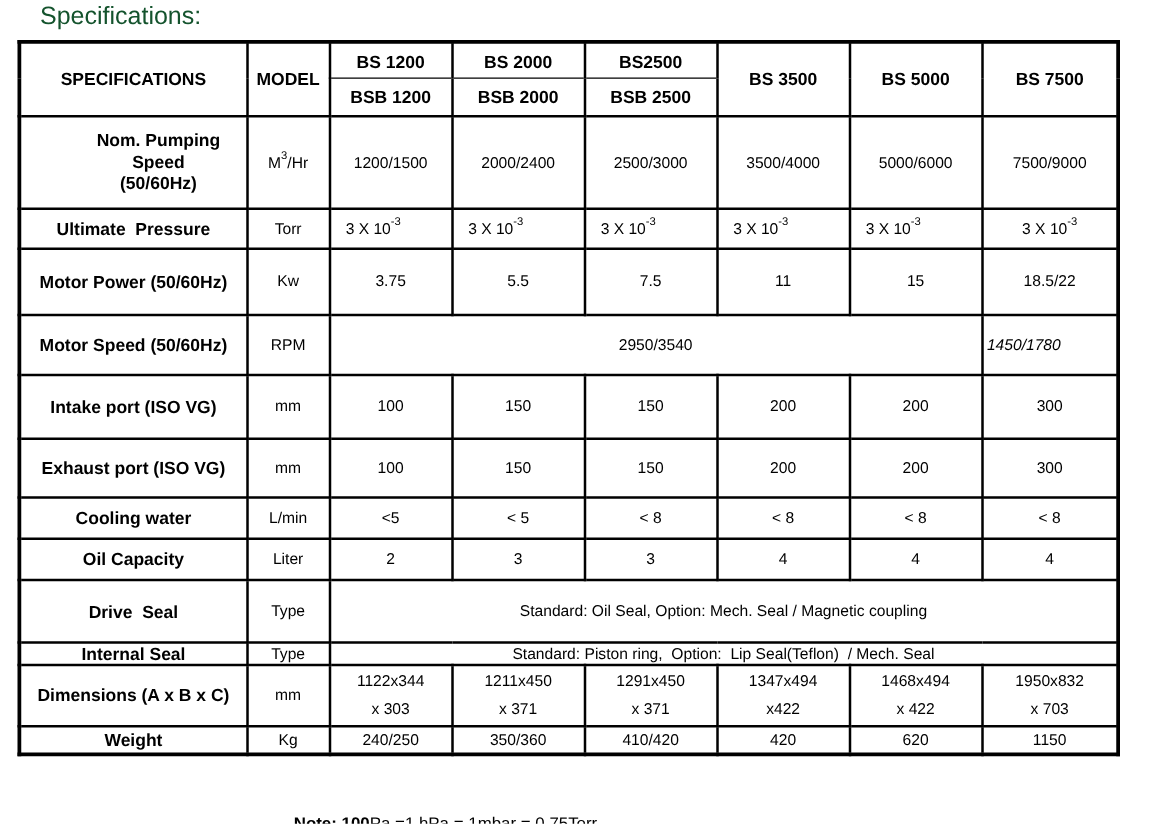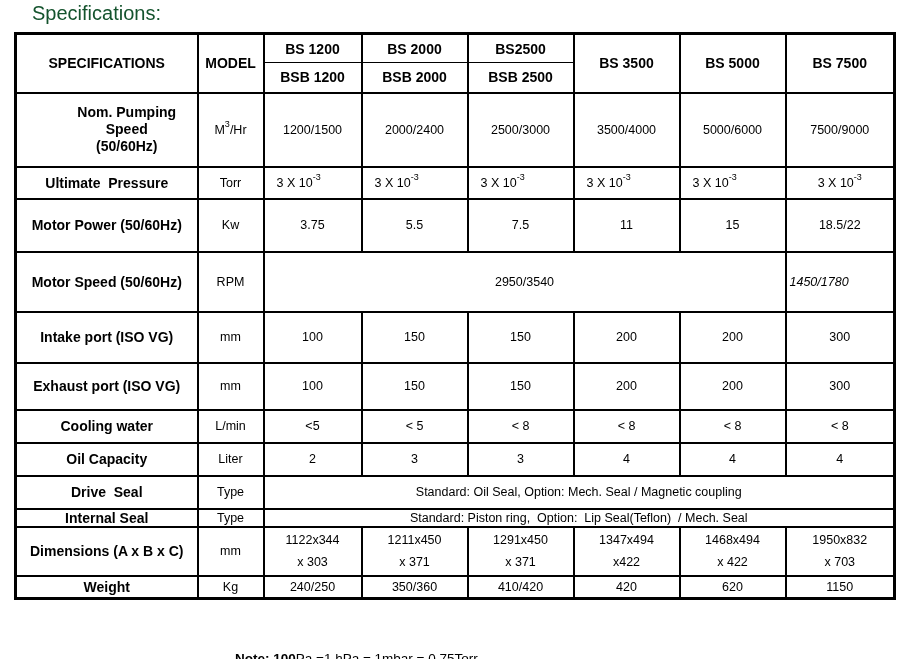--- a/index.html
+++ b/index.html
@@ -125,21 +125,21 @@
       <tr style="height: 53px;">
         <th class="row-label">Motor Power (50/60Hz)</th>
         <td class="unit">Kw</td>
         <td class="val">3.75</td>
         <td class="val">5.5</td>
         <td class="val">7.5</td>
         <td class="val">11</td>
         <td class="val">15</td>
         <td class="val">18.5/22</td>
       </tr>
-      <tr style="height: 60px;">
+      <tr style="height: 48px;">
         <th class="row-label">Motor Speed (50/60Hz)</th>
         <td class="unit">RPM</td>
         <td class="val merged" colspan="5">2950/3540</td>
         <td class="val merged al-tight" colspan="1">1450/1780</td>
       </tr>
       <tr style="height: 51px;">
         <th class="row-label">Intake port (ISO VG)</th>
         <td class="unit">mm</td>
         <td class="val">100</td>
         <td class="val">150</td>
@@ -171,21 +171,21 @@
       <tr style="height: 33px; margin-top: 12px;">
         <th class="row-label">Oil Capacity</th>
         <td class="unit">Liter</td>
         <td class="val">2</td>
         <td class="val">3</td>
         <td class="val">3</td>
         <td class="val">4</td>
         <td class="val">4</td>
         <td class="val">4</td>
       </tr>
-      <tr style="height: 33px; margin-top: 10px;">
+      <tr style="height: 50px; margin-top: 10px;">
         <th class="row-label">Drive  Seal</th>
         <td class="unit">Type</td>
         <td class="val merged" colspan="6">Standard: Oil Seal, Option: Mech. Seal / Magnetic coupling</td>
       </tr>
       <tr style="height: 16px;">
         <th class="row-label">Internal Seal</th>
         <td class="unit">Type</td>
         <td class="val merged" colspan="6">Standard: Piston ring,  Option:  Lip Seal(Teflon)  / Mech. Seal</td>
       </tr>
       <tr style="height: 49px;">

